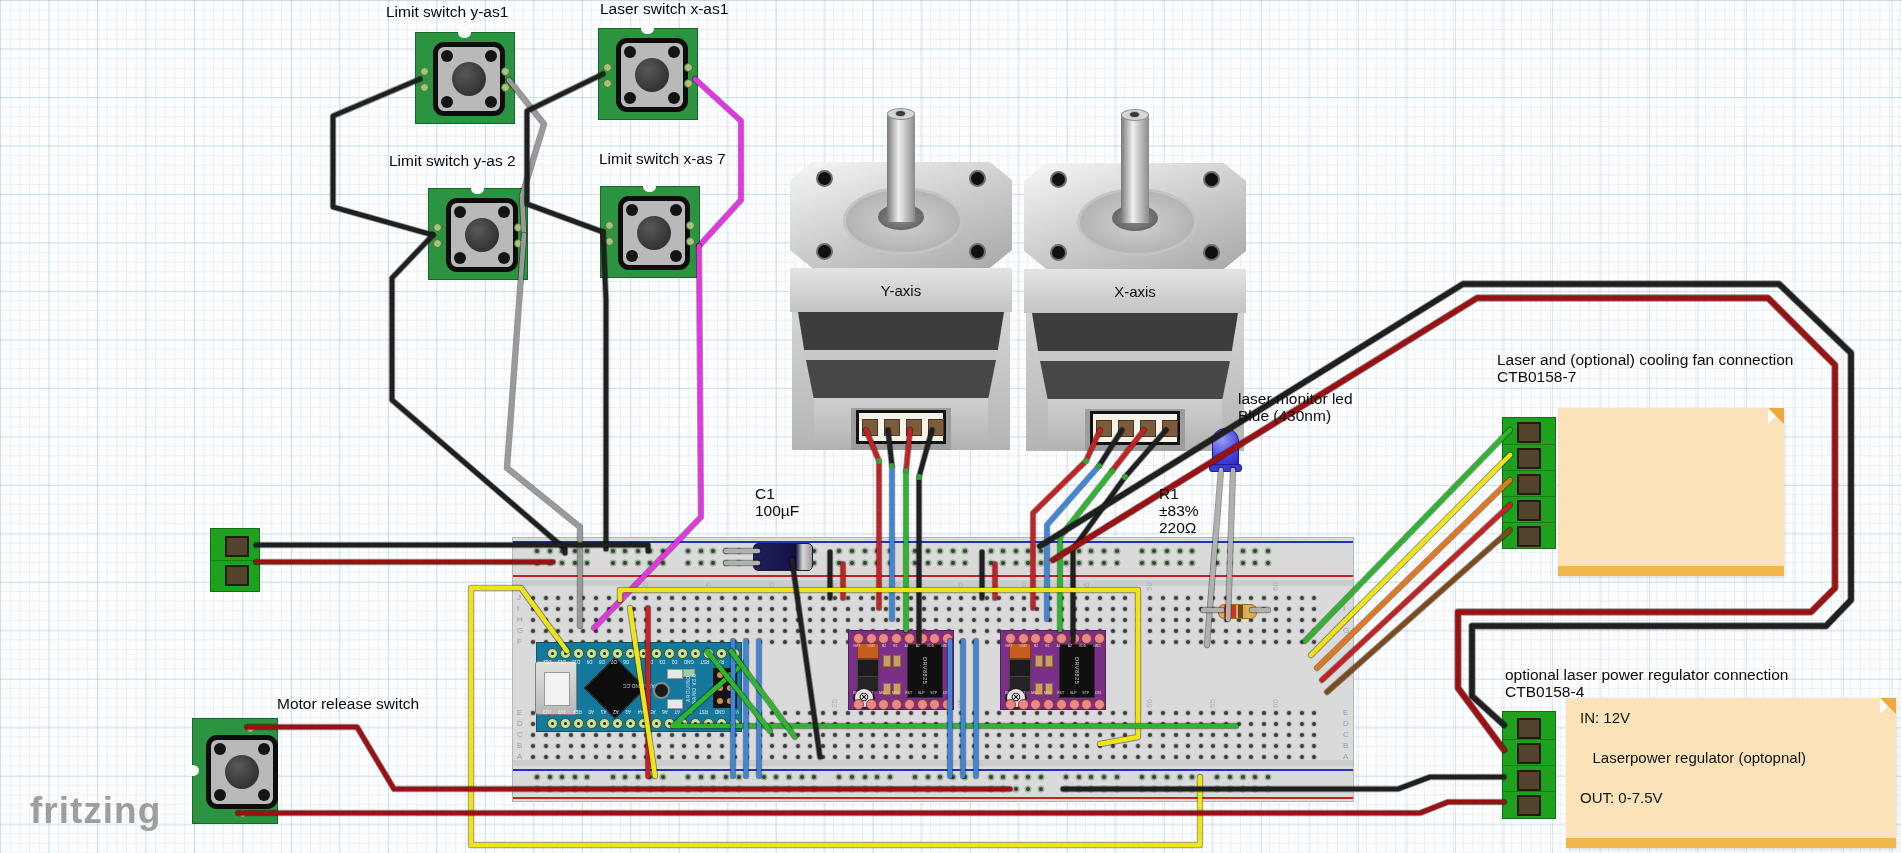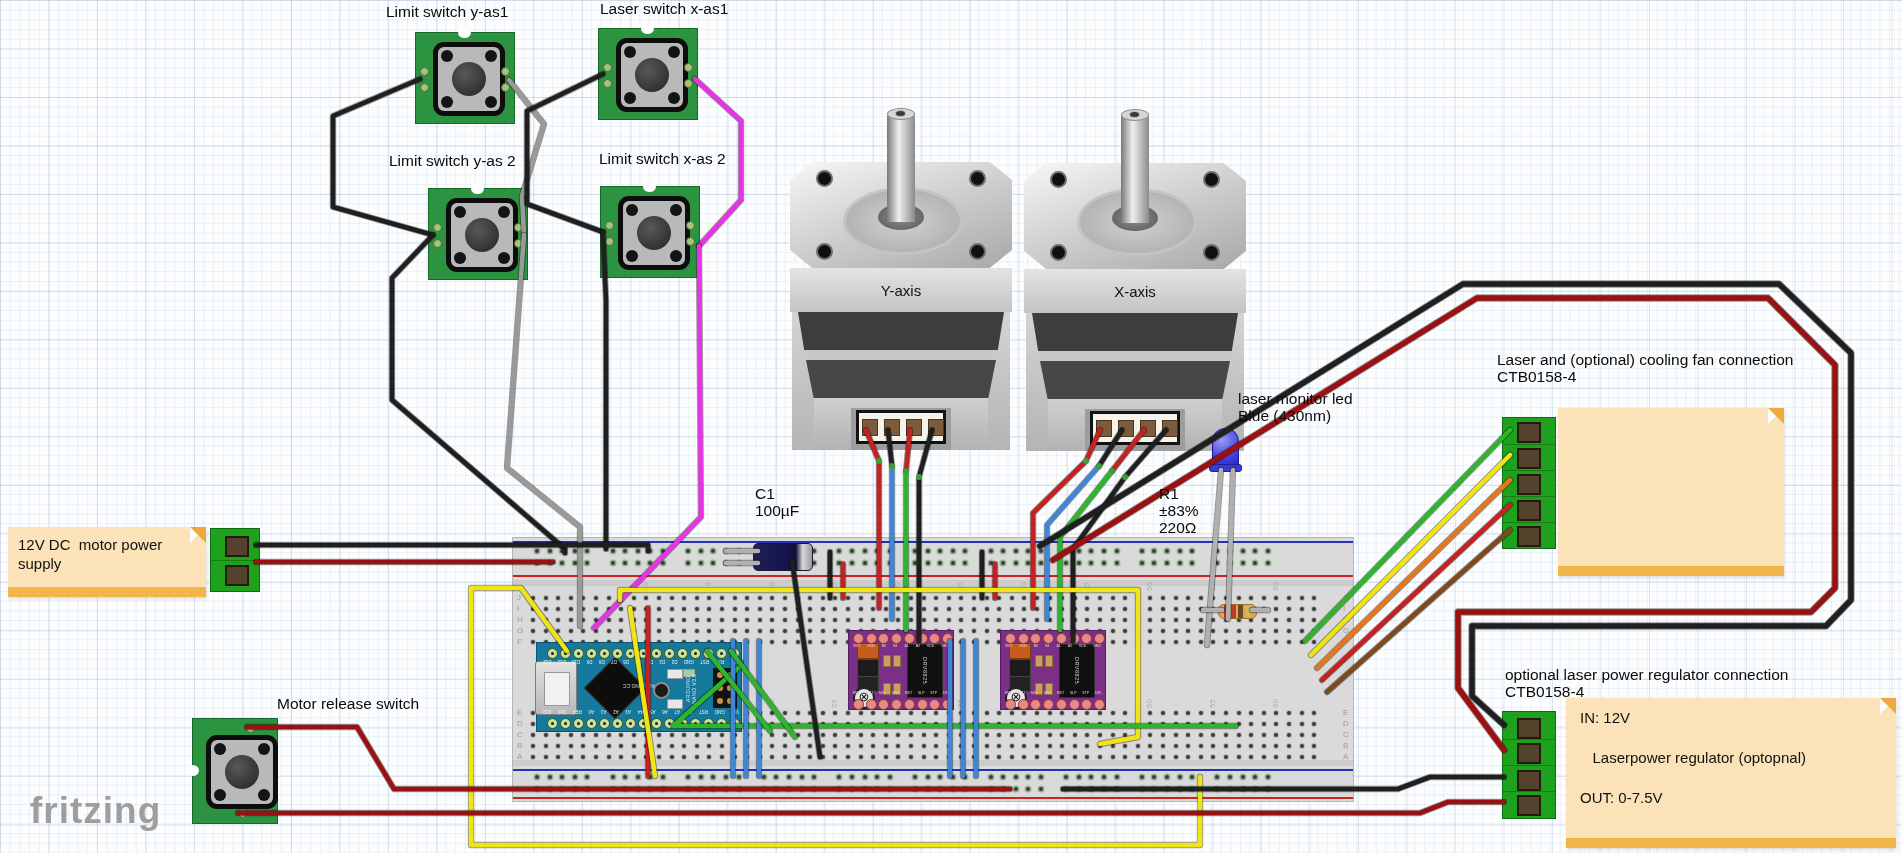--- a/index.html
+++ b/index.html
@@ -92,31 +92,31 @@
   #wire-layer{position:absolute;left:0;top:0;width:1902px;height:853px;z-index:50;pointer-events:none;}
 </style>
 </head>
 <body>
 
 <div id="canvas">
 
   <div class="lbl" style="left:386px;top:3px">Limit switch y-as1</div>
   <div class="lbl" style="left:600px;top:0px">Laser switch x-as1</div>
   <div class="lbl" style="left:389px;top:152px">Limit switch y-as 2</div>
-  <div class="lbl" style="left:599px;top:150px">Limit switch x-as 2</div>
+  <div class="lbl" style="left:599px;top:150px">Limit switch x-as 7</div>
   <div class="lbl" style="left:277px;top:695px">Motor release switch</div>
   <div class="lbl" style="left:755px;top:485px">C1
 100µF</div>
   <div class="lbl" style="left:1159px;top:485px">R1
 ±83%
 220Ω</div>
   <div class="lbl" style="left:1238px;top:390px">laser monitor led
 Blue (430nm)</div>
   <div class="lbl" style="left:1497px;top:351px">Laser and (optional) cooling fan connection
-CTB0158-4</div>
+CTB0158-7</div>
   <div class="lbl" style="left:1505px;top:666px">optional laser power regulator connection
 CTB0158-4</div>
   <div id="logo">fritzing</div>
 
   <div class="tsw" style="left:415px;top:32px">
     <span class="notch"></span>
     <span class="plate">
       <i class="cdot" style="left:3px;top:3px"></i>
         <i class="cdot" style="right:3px;top:3px"></i>
       <i class="cdot" style="left:3px;bottom:3px"></i>
@@ -1397,27 +1397,20 @@
   <div class="term" style="left:1502px;top:711px;width:52px;height:106px">
     <span class="tpin" style="top:6px"></span>
     <span class="tpin" style="top:31px"></span>
     <span class="tpin" style="top:58px"></span>
     <span class="tpin" style="top:83px"></span>
     <span class="tsep" style="top:27px"></span>
       <span class="tsep" style="top:53px"></span>
     <span class="tsep" style="top:79px"></span>
   </div>
 
-  <div class="note" style="left:8px;top:527px;width:198px;height:70px">
-    <span class="fold2"></span>
-      <span class="fold"></span>
-    <span class="note-text" style="left:10px;top:8px;line-height:19px">12V DC  motor power
-supply</span>
-    <span class="bar"></span>
-  </div>
   <div class="note" style="left:1558px;top:408px;width:226px;height:168px">
     <span class="fold2"></span>
       <span class="fold"></span>
     <span class="bar"></span>
   </div>
   <div class="note" style="left:1566px;top:698px;width:330px;height:150px">
     <span class="fold2"></span>
       <span class="fold"></span>
     <span class="note-text" style="left:14px;top:10px;line-height:20px">IN: 12V
 

